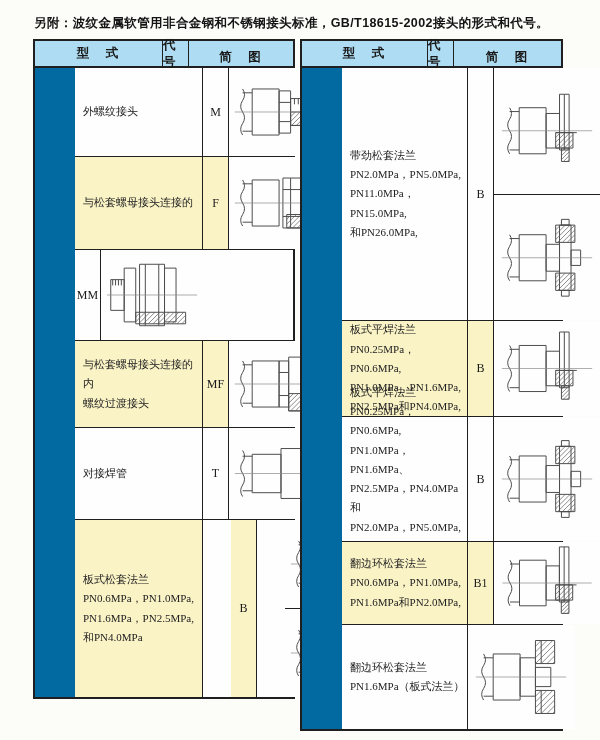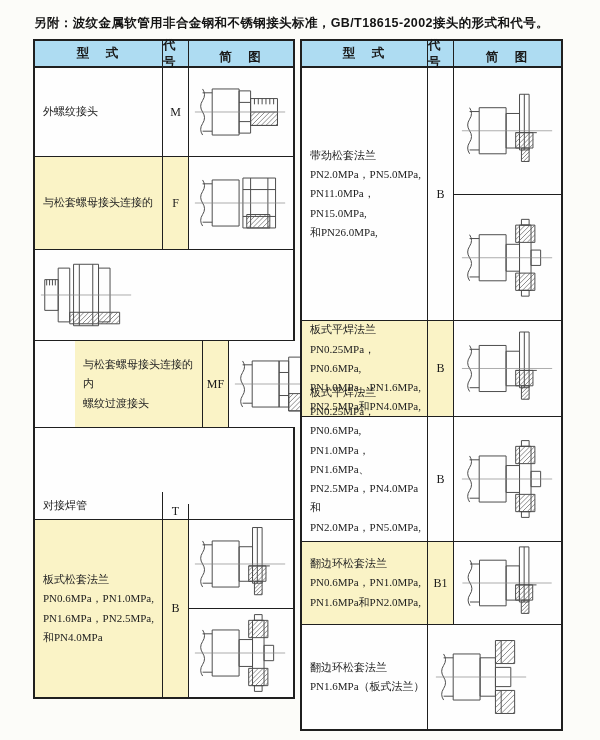--- a/index.html
+++ b/index.html
@@ -34,21 +34,21 @@
     height: 27px;
     border-bottom: 2px solid #1f1f1f;
   }
   .hcell {
     display: flex; align-items: center; justify-content: center;
     font-size: 12.5px; font-weight: bold; color: #1a1a1a;
     border-right: 1px solid #1f1f1f;
     letter-spacing: 2px;
   }
   .hcell:last-child { border-right: none; margin-top: 7px; }
-  .row { display: flex; border-bottom: 1px solid #1f1f1f; background:#fefefe; }
+  .row { display: flex; border-bottom: 1px solid #1f1f1f; background:#fefefe;margin-left:40px; }
   .row:last-child { border-bottom: none; }
   .tcell {
     display: flex; align-items: center;
     font-size: 11px; line-height: 1.75; color: #222;
     padding: 4px 2px 4px 8px;
     white-space: pre-line;
     border-right: 1px solid #1f1f1f;
   }
   .ccell {
     display: flex; align-items: center; justify-content: center;
@@ -127,20 +127,21 @@
                 <line x1="52" y1="54" x2="86" y2="54"></line>
                 <rect x="56" y="52" width="24" height="14"></rect>
                 <path class="hh" d="M56 57 L61 52 M56 62 L66 52 M57 66 L71 52 M62 66 L76 52 M67 66 L80 53 M72 66 L80 58 M77 66 L80 63 "></path>
               </g>
               <line class="cl" x1="2" y1="40" x2="96" y2="40"></line>
             </svg>
           </div>
         </div>
       </div>
       <div class="row" style="height: 91px;">
+        <div class="ccell" style="flex: 0 0 26px;">MM</div>
         <div class="dcell" style="flex: 0 0 104px;">
           <div class="dbox">
             <svg class="diag" viewBox="0 0 100 80" preserveAspectRatio="xMidYMid meet" style="width:96px;height:calc(100% - 6px);">
               <g class="dstroke">
                 <rect x="6" y="24" width="14" height="32"></rect>
                 <line x1="8" y1="24" x2="8" y2="30"></line>
                 <line x1="11" y1="24" x2="11" y2="30"></line>
                 <line x1="14" y1="24" x2="14" y2="30"></line>
                 <line x1="17" y1="24" x2="17" y2="30"></line>
                 <rect x="20" y="12" width="12" height="56"></rect>
@@ -149,21 +150,21 @@
                 <line x1="56" y1="8" x2="56" y2="72"></line>
                 <rect x="62" y="12" width="12" height="56"></rect>
                 <rect x="32" y="58" width="52" height="12"></rect>
                 <path class="hh" d="M32 63 L37 58 M32 68 L42 58 M35 70 L47 58 M40 70 L52 58 M45 70 L57 58 M50 70 L62 58 M55 70 L67 58 M60 70 L72 58 M65 70 L77 58 M70 70 L82 58 M75 70 L84 61 M80 70 L84 66 "></path>
               </g>
               <line class="cl" x1="2" y1="40" x2="96" y2="40"></line>
             </svg>
           </div>
         </div>
       </div>
-      <div class="row" style="height: 87px; padding-left: 40px;">
+      <div class="row" style="height: 87px;">
         <div class="tcell hl" style="flex: 0 0 128px;">与松套螺母接头连接的内
 螺纹过渡接头</div>
         <div class="ccell hl" style="flex: 0 0 26px;">MF</div>
         <div class="dcell" style="flex: 0 0 104px;">
           <div class="dbox">
             <svg class="diag" viewBox="0 0 100 80" preserveAspectRatio="xMidYMid meet" style="width:96px;height:calc(100% - 6px);">
               <g class="dstroke">
                 <path d="M10 16 q4 6 0 12 q-4 6 0 12 q4 6 0 12 q-4 6 0 12"></path>
                 <line x1="10" y1="20" x2="20" y2="20"></line>
                 <line x1="10" y1="60" x2="20" y2="60"></line>
@@ -178,41 +179,41 @@
                 <line x1="82" y1="20" x2="82" y2="26"></line>
                 <line x1="86" y1="20" x2="86" y2="26"></line>
                 <rect x="58" y="50" width="30" height="18"></rect>
                 <path class="hh" d="M58 55 L63 50 M58 60 L68 50 M58 65 L73 50 M60 68 L78 50 M65 68 L83 50 M70 68 L88 50 M75 68 L88 55 M80 68 L88 60 M85 68 L88 65 "></path>
               </g>
               <line class="cl" x1="2" y1="40" x2="96" y2="40"></line>
             </svg>
           </div>
         </div>
       </div>
-      <div class="row" style="height: 92px; align-items: flex-end;">
+      <div class="row" style="height: 92px;">
         <div class="tcell" style="flex: 0 0 128px;">对接焊管</div>
         <div class="ccell" style="flex: 0 0 26px;">T</div>
         <div class="dcell" style="flex: 0 0 104px;">
           <div class="dbox">
             <svg class="diag" viewBox="0 0 100 80" preserveAspectRatio="xMidYMid meet" style="width:96px;height:calc(100% - 6px);">
               <g class="dstroke">
                 <path d="M10 16 q4 6 0 12 q-4 6 0 12 q4 6 0 12 q-4 6 0 12"></path>
                 <line x1="10" y1="22" x2="20" y2="22"></line>
                 <line x1="10" y1="58" x2="20" y2="58"></line>
                 <rect x="20" y="20" width="30" height="40"></rect>
                 <rect x="50" y="14" width="24" height="52"></rect>
                 <line x1="74" y1="20" x2="91" y2="20"></line>
                 <line x1="74" y1="60" x2="91" y2="60"></line>
               </g>
               <line class="cl" x1="2" y1="40" x2="96" y2="40"></line>
             </svg>
           </div>
         </div>
       </div>
-      <div class="row" style="height: 177px;">
+      <div class="row" style="height: 177px; gap: 28px;">
         <div class="tcell hl" style="flex: 0 0 128px;">板式松套法兰
 PN0.6MPa，PN1.0MPa,
 PN1.6MPa，PN2.5MPa,
 和PN4.0MPa</div>
         <div class="ccell hl" style="flex: 0 0 26px;">B</div>
         <div class="dcell" style="flex: 0 0 104px;">
           <div class="dbox">
             <svg class="diag" viewBox="0 0 100 80" preserveAspectRatio="xMidYMid meet" style="width:96px;height:calc(100% - 6px);">
               <g class="dstroke">
                 <path d="M10 16 q4 6 0 12 q-4 6 0 12 q4 6 0 12 q-4 6 0 12"></path>

